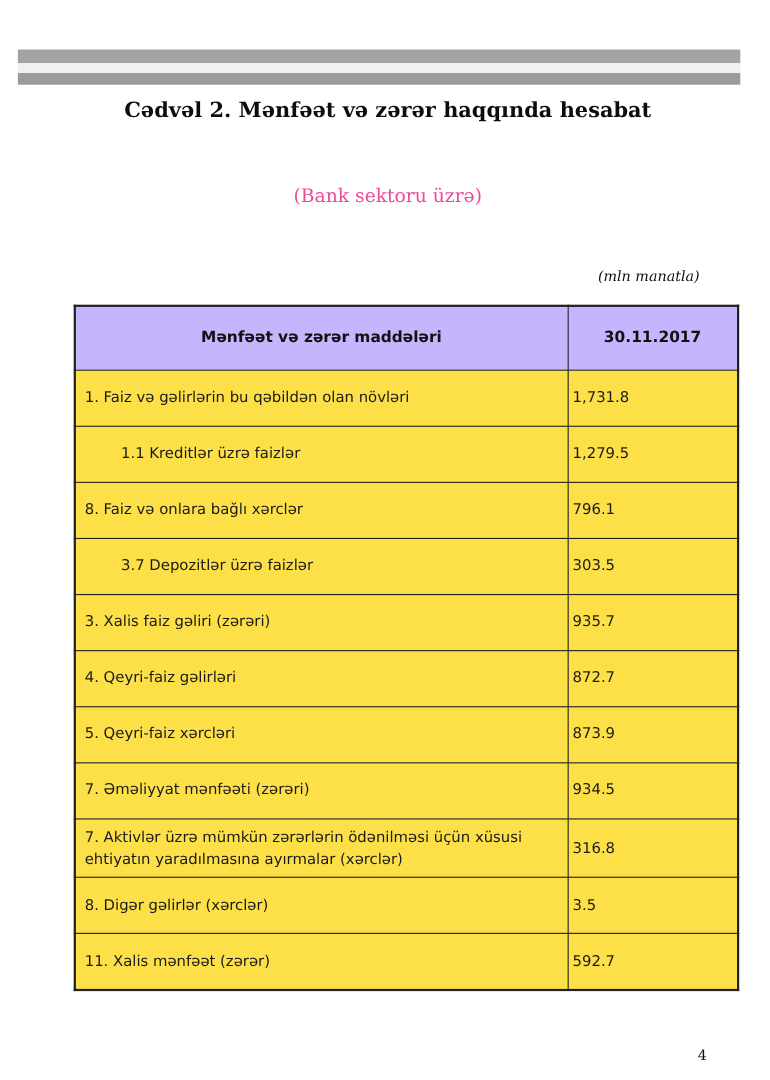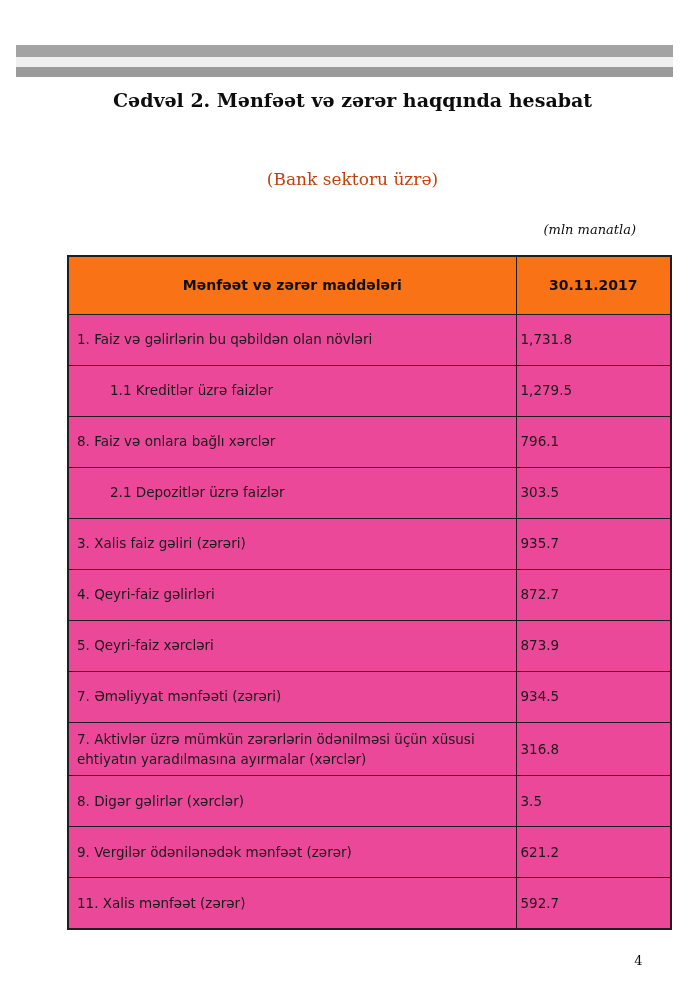--- a/index.html
+++ b/index.html
@@ -37,60 +37,61 @@
     font-size: 19px;
     line-height: 23px;
     color: #0d0d0d;
   }
   .doc-subtitle {
     margin-top: 25px;
     text-align: center;
     font-family: "DejaVu Serif", "Liberation Serif", serif;
     font-size: 17px;
     line-height: 21px;
-    color: #c2410c;
+    color: #ec4899;
   }
   .unit-note {
+    margin-top: 22px;
     text-align: right;
     font-family: "DejaVu Serif", "Liberation Serif", serif;
     font-style: italic;
     font-size: 13px;
     line-height: 15px;
     padding-right: 2px;
     color: #0d0d0d;
   }
   table.report {
     margin-top: 2px;
     width: 603px;
     border-collapse: collapse;
     border: 2px solid #1f1f1f;
     table-layout: fixed;
   }
   table.report th, table.report td {
     border: 1px solid #1f1f1f;
   }
   table.report thead tr { height: 58px; }
   table.report thead th {
-    background: #f97316;
+    background: #c4b5fd;
     font-weight: bold;
     text-align: center;
     vertical-align: middle;
     font-size: 14px;
     color: #111;
     padding: 4px;
   }
   table.report col.c-label { width: 448px; }
   table.report col.c-value { width: 155px; }
   table.report tbody tr { height: 51px; }
   table.report tbody td {
     font-size: 13.5px;
     line-height: 1.5;
     vertical-align: middle;
     color: #1a1a1a;
-    background: #ec4899;
+    background: #fde047;
   }
   td.cell-label { padding: 6px 10px 6px 8px; text-align: left; }
   td.cell-label.indent { padding-left: 41px; }
   td.cell-value { text-align: left; padding: 6px 4px; }
   .page-number {
     position: absolute;
     top: 921px;
     left: 585px;
     width: 75px;
     text-align: center;
@@ -138,21 +139,21 @@
         </tr>
         <tr>
           <td class="cell-label indent">1.1 Kreditlər üzrə faizlər</td>
           <td class="cell-value">1,279.5</td>
         </tr>
         <tr>
           <td class="cell-label">8. Faiz və onlara bağlı xərclər</td>
           <td class="cell-value">796.1</td>
         </tr>
         <tr>
-          <td class="cell-label indent">2.1 Depozitlər üzrə faizlər</td>
+          <td class="cell-label indent">3.7 Depozitlər üzrə faizlər</td>
           <td class="cell-value">303.5</td>
         </tr>
         <tr>
           <td class="cell-label">3. Xalis faiz gəliri (zərəri)</td>
           <td class="cell-value">935.7</td>
         </tr>
         <tr>
           <td class="cell-label">4. Qeyri-faiz gəlirləri</td>
           <td class="cell-value">872.7</td>
         </tr>
@@ -166,24 +167,20 @@
         </tr>
         <tr>
           <td class="cell-label">7. Aktivlər üzrə mümkün zərərlərin ödənilməsi üçün xüsusi ehtiyatın yaradılmasına ayırmalar (xərclər)</td>
           <td class="cell-value">316.8</td>
         </tr>
         <tr>
           <td class="cell-label">8. Digər gəlirlər (xərclər)</td>
           <td class="cell-value">3.5</td>
         </tr>
         <tr>
-          <td class="cell-label">9. Vergilər ödənilənədək mənfəət (zərər)</td>
-          <td class="cell-value">621.2</td>
-        </tr>
-        <tr>
           <td class="cell-label">11. Xalis mənfəət (zərər)</td>
           <td class="cell-value">592.7</td>
         </tr>
       </tbody>
   </table>
 </div>
 
 <div class="page-number">4</div>
 <div class="footer-url">www.fimsa.az</div>
 

